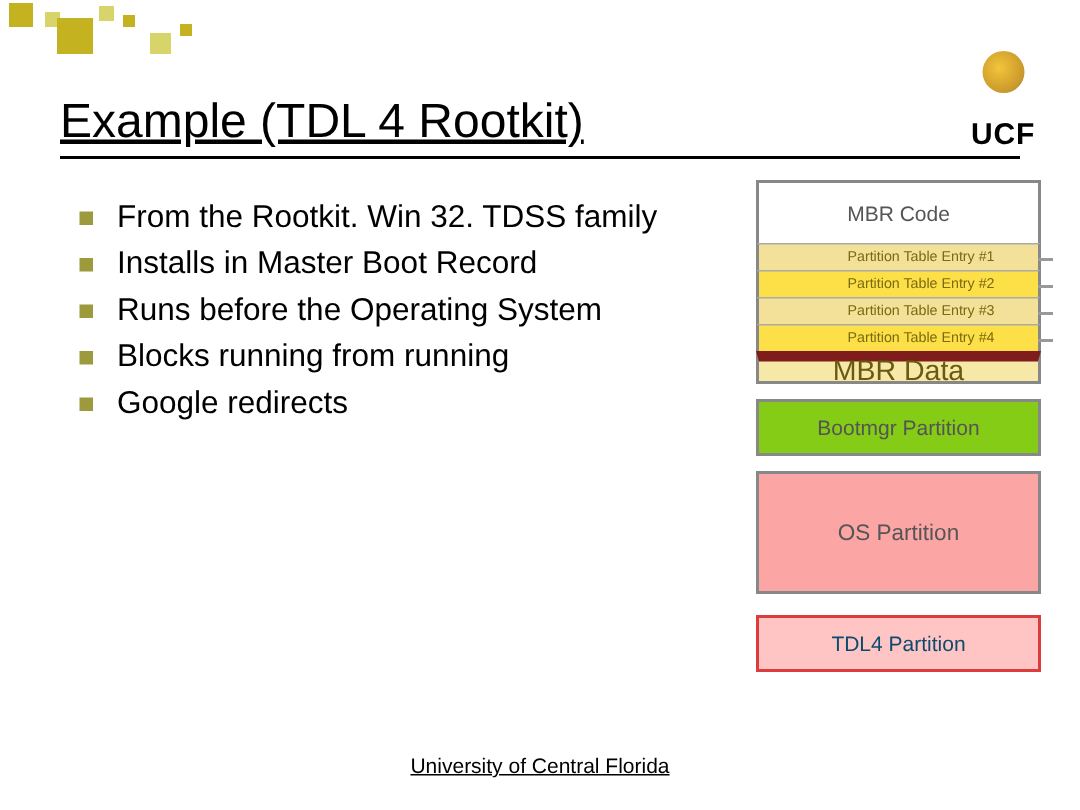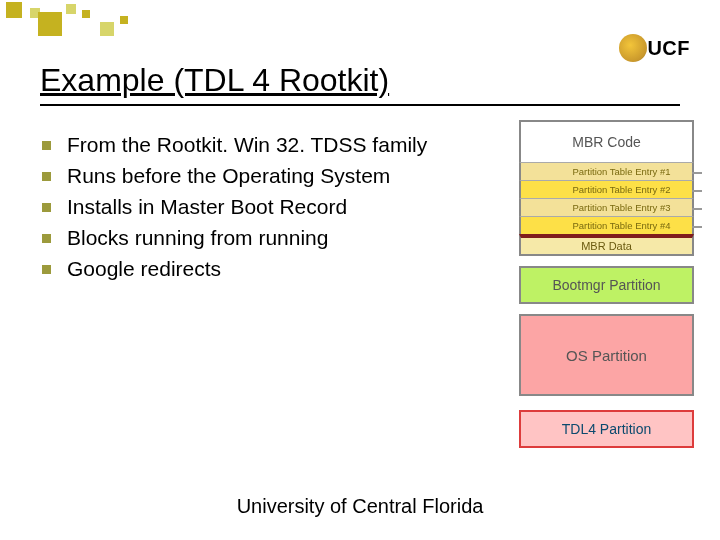--- a/index.html
+++ b/index.html
@@ -28,21 +28,22 @@
   .decor .s5 { width: 8px; height: 8px; left: 82px; top: 10px; }
   .decor .s6 { width: 14px; height: 14px; left: 100px; top: 22px; }
   .decor .s7 { width: 8px; height: 8px; left: 120px; top: 16px; }
 
   .logo {
     position: absolute;
     top: 34px;
     right: 30px;
     display: flex;
     align-items: center;
-    gap: 0;
+    gap: 17px;
+    flex-direction: column;
   }
   .logo-seal {
     width: 28px;
     height: 28px;
     border-radius: 50%;
     background: radial-gradient(circle at 40% 40%, #f3c53a 0%, #c9982c 70%, #7a5a14 100%);
     position: relative;
   }
   .logo-text {
     font-weight: bold;
@@ -64,21 +65,21 @@
     position: absolute;
     left: 40px;
     top: 104px;
     width: 640px;
     height: 2px;
     background: #000;
   }
 
   .bullets {
     position: absolute;
-    left: 42px;
+    left: 53px;
     top: 132px;
     width: 420px;
   }
   .bullet-item {
     display: flex;
     align-items: flex-start;
     margin-bottom: 4px;
     font-size: 21px;
     line-height: 1.28;
     color: #000;
@@ -90,21 +91,21 @@
     margin-top: 9px;
     margin-right: 16px;
     flex: 0 0 auto;
   }
   .bullet-text { flex: 1 1 auto; }
 
   .diagram {
     position: absolute;
     right: 26px;
     top: 120px;
-    width: 175px;
+    width: 190px;
     font-size: 12px;
     color: #444;
   }
   .diagram .box {
     border: 2px solid #888;
     padding: 4px 6px;
     text-align: center;
     box-sizing: border-box;
     background: #fff;
   }
@@ -137,34 +138,34 @@
     top: 50%;
     width: 10px;
     height: 2px;
     background: #999;
   }
   .diagram .mbr-data {
     height: 22px;
     display: flex;
     align-items: center;
     justify-content: center;
-    font-size: 11px;
+    font-size: 19px;
     background: #f6e9a8;
     color: #6a5a10;
-    border-top: 4px solid #7f1d1d;
+    border-top: 7px solid #7f1d1d;
   }
   .diagram .part-boot {
     height: 38px;
     display: flex;
     align-items: center;
     justify-content: center;
     font-size: 14px;
     color: #555;
     margin-top: 10px;
-    background: #bef264;
+    background: #84cc16;
   }
   .diagram .part-os {
     height: 82px;
     display: flex;
     align-items: center;
     justify-content: center;
     font-size: 15px;
     color: #555;
     margin-top: 10px;
     background: #fca5a5;
@@ -179,22 +180,23 @@
     background: #ffc4c4;
     border: 2px solid #dd3c3c;
     color: #0c4a6e;
   }
 
   .footer {
     position: absolute;
     width: 100%;
     bottom: 22px;
     text-align: center;
-    font-size: 20px;
-    color: #000;
+    font-size: 14px;
+    color: #000;
+    text-decoration: underline;
   }
 </style>
 </head>
 <body>
 
 <div class="decor">
   <div class="sq dark s1"></div>
   <div class="sq s2"></div>
   <div class="sq dark s3"></div>
   <div class="sq s4"></div>
@@ -211,25 +213,25 @@
 <div class="title">Example (TDL 4 Rootkit)</div>
 <div class="title-rule"></div>
 
 <div class="bullets">
   <div class="bullet-item">
     <span class="bullet-mark"></span>
     <span class="bullet-text">From the Rootkit. Win 32. TDSS family</span>
   </div>
   <div class="bullet-item">
     <span class="bullet-mark"></span>
+    <span class="bullet-text">Installs in Master Boot Record</span>
+  </div>
+  <div class="bullet-item">
+    <span class="bullet-mark"></span>
     <span class="bullet-text">Runs before the Operating System</span>
-  </div>
-  <div class="bullet-item">
-    <span class="bullet-mark"></span>
-    <span class="bullet-text">Installs in Master Boot Record</span>
   </div>
   <div class="bullet-item">
     <span class="bullet-mark"></span>
     <span class="bullet-text">Blocks running from running</span>
   </div>
   <div class="bullet-item">
     <span class="bullet-mark"></span>
     <span class="bullet-text">Google redirects</span>
   </div>
 </div>

